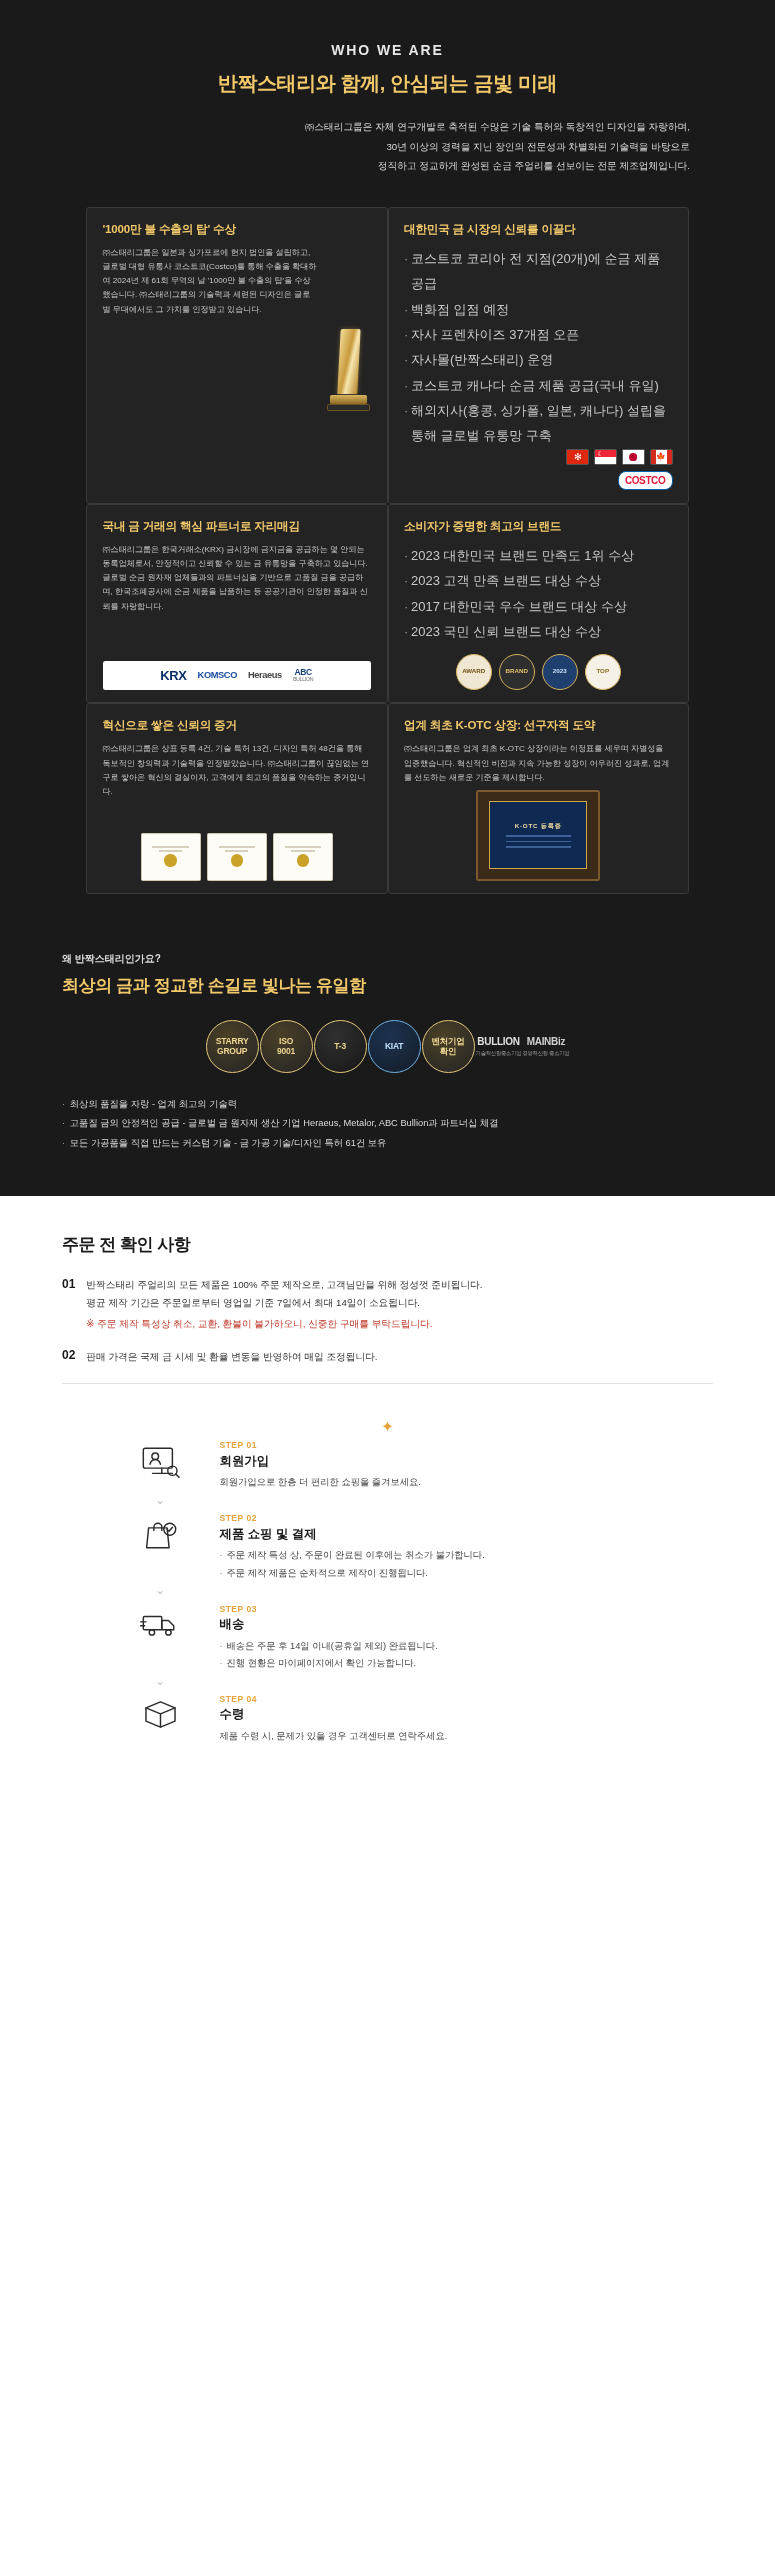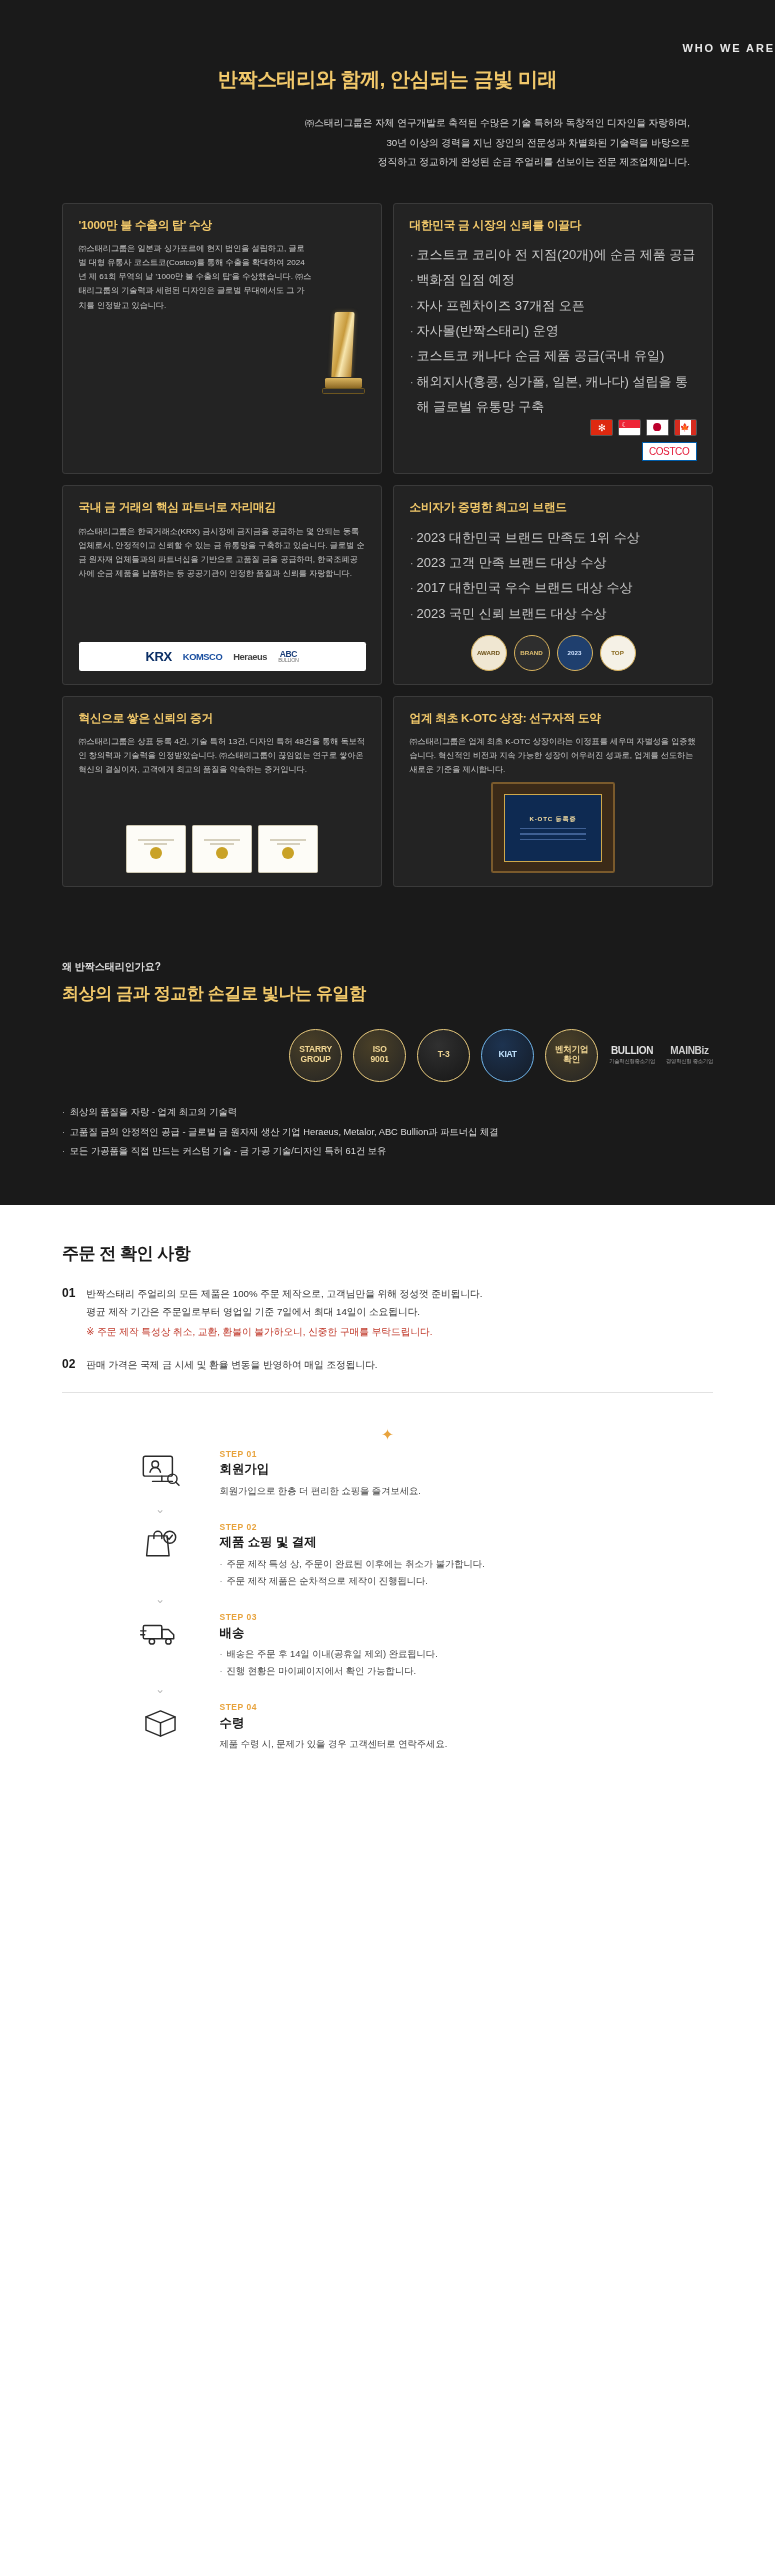--- a/index.html
+++ b/index.html
@@ -11,22 +11,22 @@
   }
   .page { width: 775px; margin: 0 auto; }
 
   
   .dark-section {
     background: #1a1a1a;
     padding: 42px 0 50px 0;
     color: #ffffff;
   }
   .hero-eyebrow {
-    text-align: right;
-    font-size: 11px;
+    text-align: center;
+    font-size: 14px;
     letter-spacing: 1.9px;
     color: #e8e8e8;
     font-weight: 700;
     margin-bottom: 12.4px;
   }
   .hero-title {
     text-align: center;
     font-size: 20px;
     font-weight: 700;
     color: #f1c86a;
@@ -37,25 +37,24 @@
     text-align: right;
     font-size: 9.7px;
     line-height: 2.0;
     color: #d8d8d8;
     padding: 0 85px;
     margin-bottom: 31px;
   }
 
   
   .card-grid {
-    width: 651px;
-    margin: 16px auto;
+    width: 603px;
+    margin: 0 auto;
     display: grid;
     grid-template-columns: 1fr 1fr;
-    gap: 11px;
   }
   .card {
     background: #232323;
     border: 0.8px solid #3a3a3a;
     border-radius: 3.1px;
     padding: 14px 15.5px 12.4px 15.5px;
     display: flex;
     flex-direction: column;
     min-height: 147px;
   }
@@ -135,22 +134,22 @@
   }
   .flag-hk { background:#de2910; }
   .flag-hk::after{content:"✻";position:absolute;inset:0;color:#fff;font-size:9.3px;display:flex;align-items:center;justify-content:center;}
   .flag-sg { background: linear-gradient(#ee2536 50%, #fff 50%); }
   .flag-sg::after{content:"☾";position:absolute;left:2.3px;top:0.8px;color:#fff;font-size:7px;}
   .flag-jp { background:#fff; }
   .flag-jp::after{content:"";position:absolute;left:50%;top:50%;width:7.8px;height:7.8px;background:#bc002d;border-radius:50%;transform:translate(-50%,-50%);}
   .flag-ca { background: linear-gradient(90deg,#d52b1e 22%, #fff 22%, #fff 78%, #d52b1e 78%); }
   .flag-ca::after{content:"🍁";position:absolute;inset:0;font-size:7.8px;display:flex;align-items:center;justify-content:center;}
   .costco-logo {
-    background:#fff; color:#e31837; font-weight:400; font-size:10px;
-    padding: 3.1px 6.2px; border-radius:0; letter-spacing:-0.4px;
+    background:#fff; color:#e31837; font-weight:700; font-size:10px;
+    padding: 3.1px 6.2px; border-radius:8px; letter-spacing:-0.4px;
     border: 1.6px solid #005daa;
   }
 
   
   .partner-logos {
     display: flex; align-items: center; justify-content: center; gap: 11px;
     background: #fff; border-radius: 2.3px; padding: 7px 7.8px; margin-top: 7.8px;
   }
   .plogo { font-weight: 800; font-size: 10px; color: #123a70; letter-spacing: -0.4px; white-space: nowrap;}
   .plogo.krx { color:#0b2f66; font-size:13px; }
@@ -207,21 +206,21 @@
   .why-eyebrow {
     width: 651px; margin: 0 auto 7.8px auto;
     font-size: 10px; color: #ddd; font-weight: 700;
   }
   .why-title {
     width: 651px; margin: 0 auto 22px auto;
     font-size: 17px; font-weight: 700; color: #f1c86a; letter-spacing: -0.4px;
   }
   .badge-row {
     width: 651px; margin: 0 auto 20px auto;
-    display: flex; align-items: center; justify-content: flex-end; gap: 11px;
+    display: flex; align-items: center; justify-content: center; gap: 1px;
   }
   .badge {
     height: 56px; display:flex; align-items:center; justify-content:center;
     flex-direction: column; text-align:center;
   }
   .badge-circle {
     width: 53px; height: 53px; border-radius: 50%;
     border: 1.6px solid #e6c87c; color:#f0d694;
     display:flex; align-items:center; justify-content:center;
     font-size: 8.5px; font-weight: 800; letter-spacing:-0.2px;

